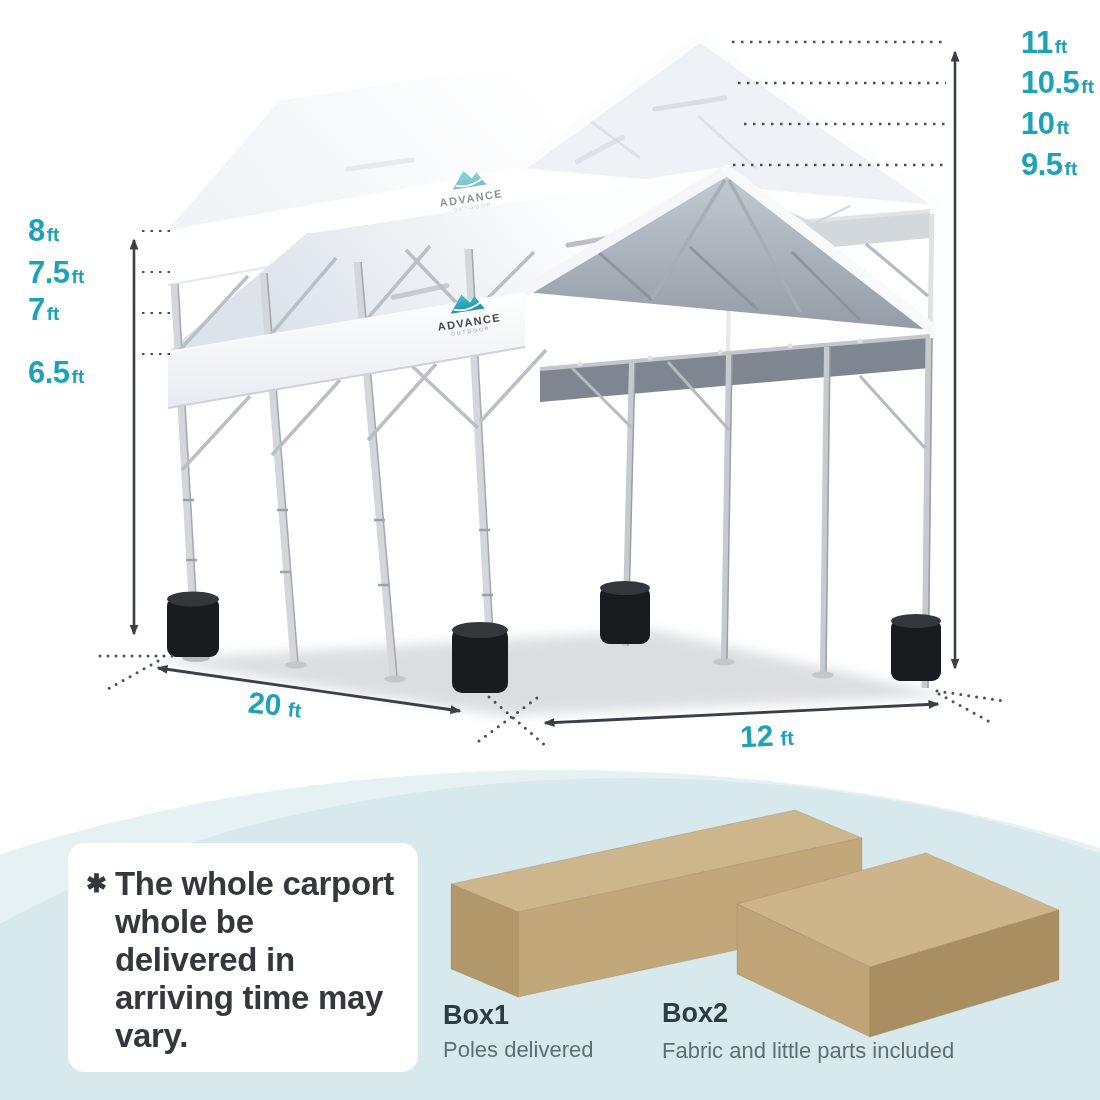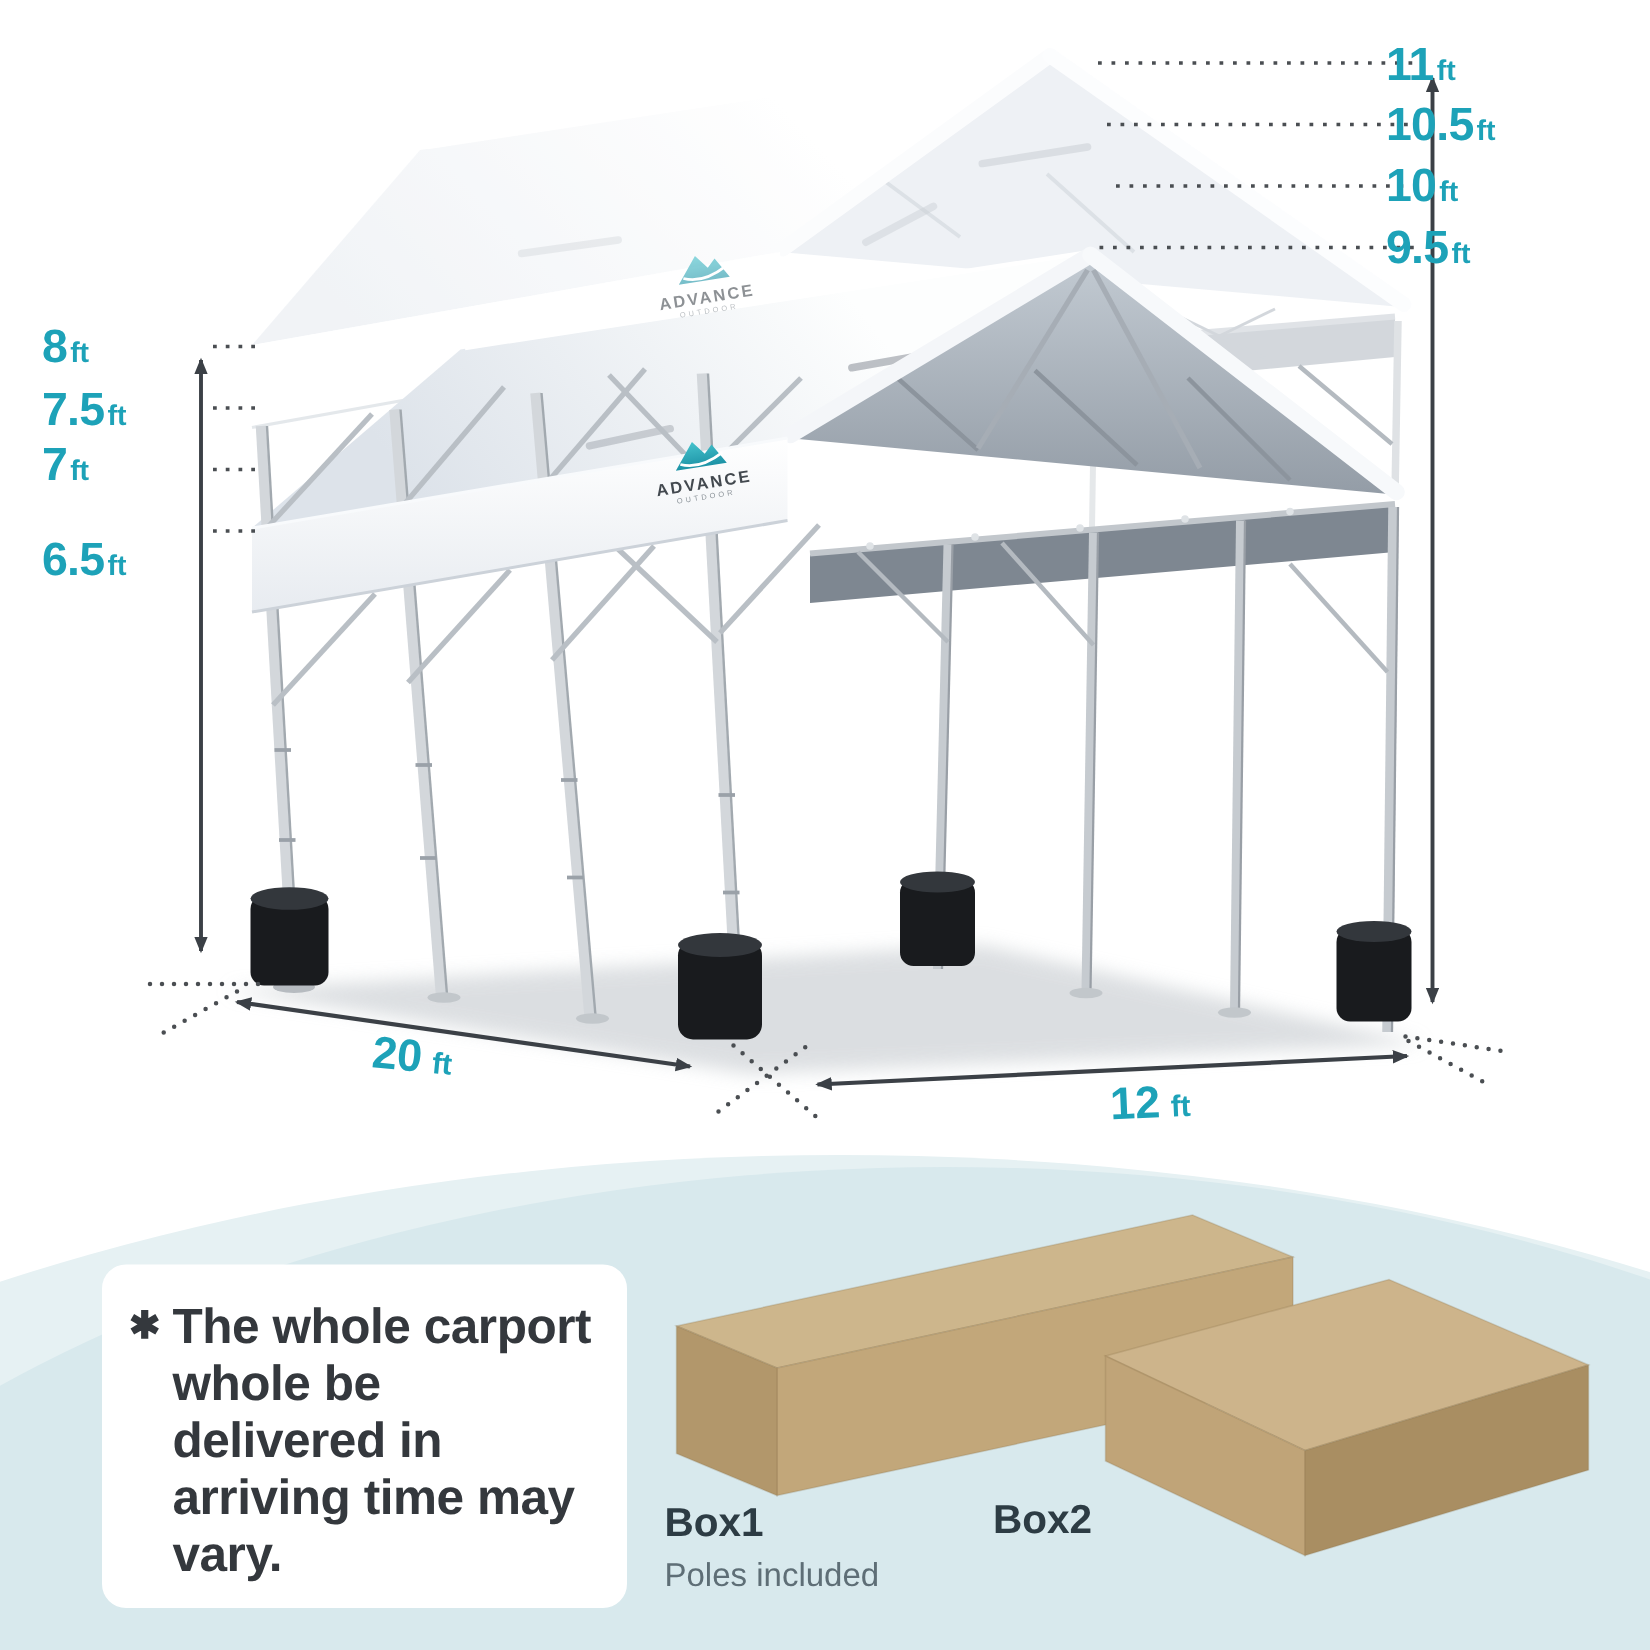--- a/index.html
+++ b/index.html
@@ -9,21 +9,21 @@
     --background-blue-light:#e6f1f3;
   }
   html,body{margin:0;padding:0;background:#fff;}
   #stage{position:relative;width:1100px;height:1100px;overflow:hidden;
          font-family:"Liberation Sans",sans-serif;background:#fff;}
   #gfx{position:absolute;left:0;top:0;}
   .hlab{position:absolute;color:var(--accent-teal);font-weight:bold;white-space:nowrap;}
   .hlab .num{font-size:31px;letter-spacing:-0.5px;}
   .hlab .unit{font-size:19px;margin-left:2px;}
   .hlab.leftcol{left:28px;width:98px;text-align:left;}
-  .hlab.rightcol{left:924px;text-align:center;}
+  .hlab.rightcol{left:1021px;text-align:center;}
   .wlab{position:absolute;color:var(--accent-teal);font-weight:bold;white-space:nowrap;}
   .wlab .num{font-size:30px;}
   .wlab .unit{font-size:20px;margin-left:7px;}
   .logo{position:absolute;width:84px;text-align:center;transform:rotate(-9deg);}
   .logo .brandname{display:block;font-size:11px;font-weight:bold;letter-spacing:1.5px;color:#43494f;line-height:11px;}
   .logo .brandtag{display:block;font-size:5px;letter-spacing:2px;color:#8e959b;line-height:7px;}
   .logo.ghost{opacity:.6;}
   .notecard{position:absolute;left:68px;top:843px;width:350px;height:229px;
             background:#ffffff;border-radius:16px;box-sizing:border-box;
             padding:22px 20px 0 18px;display:flex;}
@@ -303,16 +303,17 @@
   <span class="star">✱</span>
   <div class="lines">
     <div>The whole carport</div>
     <div>whole be delivered in</div>
     <div>arriving time may</div>
     <div>vary.</div>
   </div>
 </div>
 
 <div class="pkg-title" style="left:443px;top:1000px">Box1</div>
-<div class="pkg-desc" style="left:443px;top:1037px">Poles included</div>
+<div class="pkg-desc" style="left:443px;top:1037px">Poles delivered</div>
 <div class="pkg-title" style="left:662px;top:998px">Box2</div>
+<div class="pkg-desc" style="left:662px;top:1038px">Fabric and little parts included</div>
 
 </div>
 
 </body></html>

